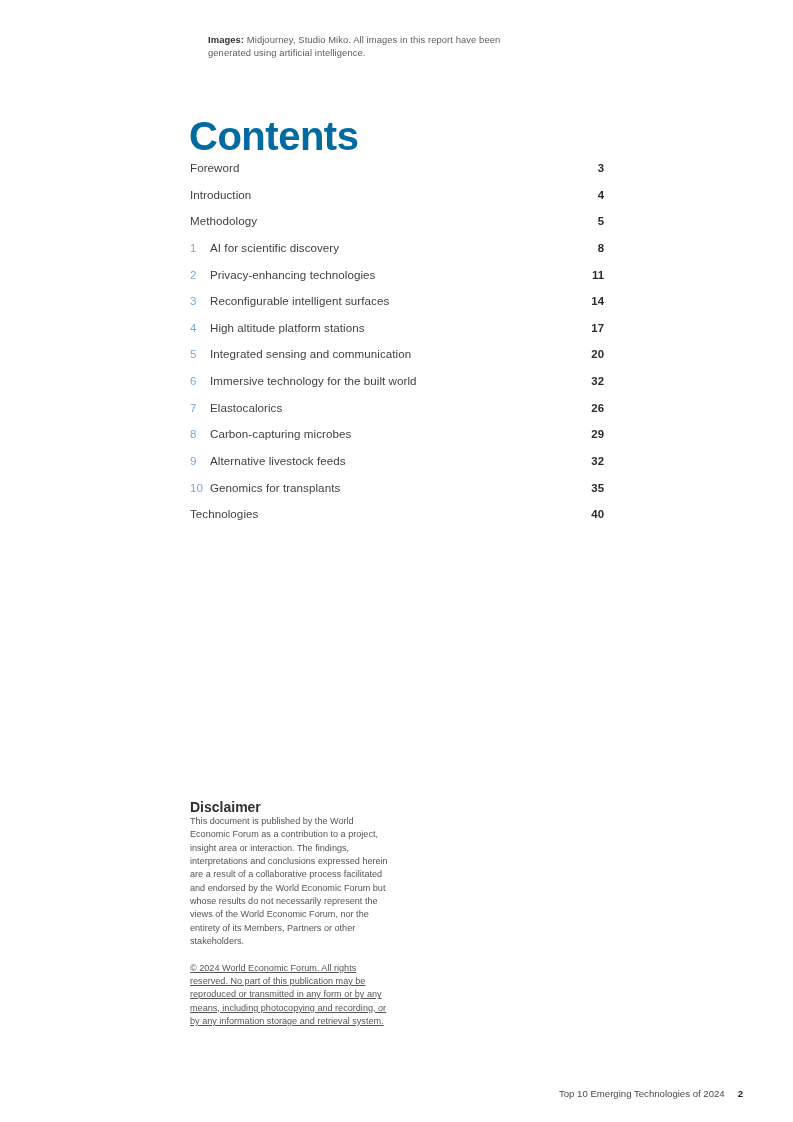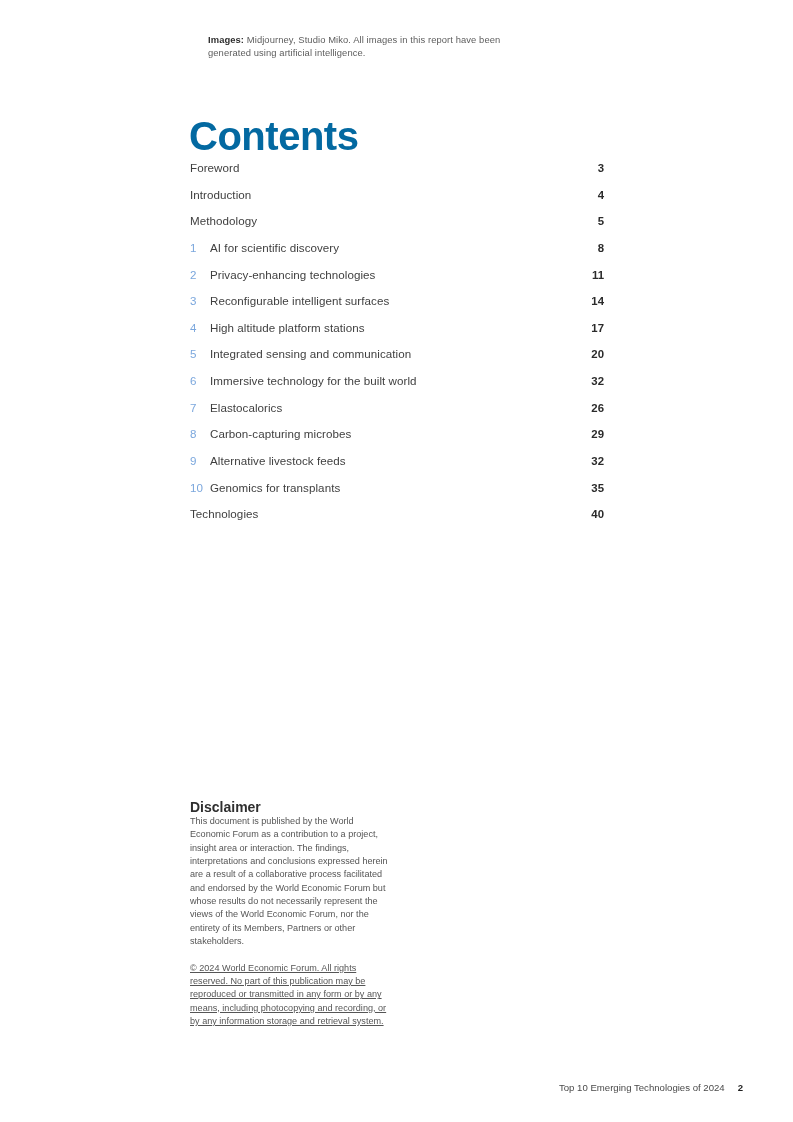--- a/index.html
+++ b/index.html
@@ -116,21 +116,21 @@
   }
   .disclaimer p.copyright {
     margin-top: 13.3px;
     text-decoration: underline;
   }
 
   
   .footer {
     position: absolute;
     right: 50px;
-    bottom: 28px;
+    bottom: 22px;
     font-size: 9.6px;
     line-height: 13px;
     color: #4a4a4a;
     white-space: nowrap;
   }
   .footer .doc-title {
     color: #4a4a4a;
   }
   .footer .folio {
     font-weight: bold;

